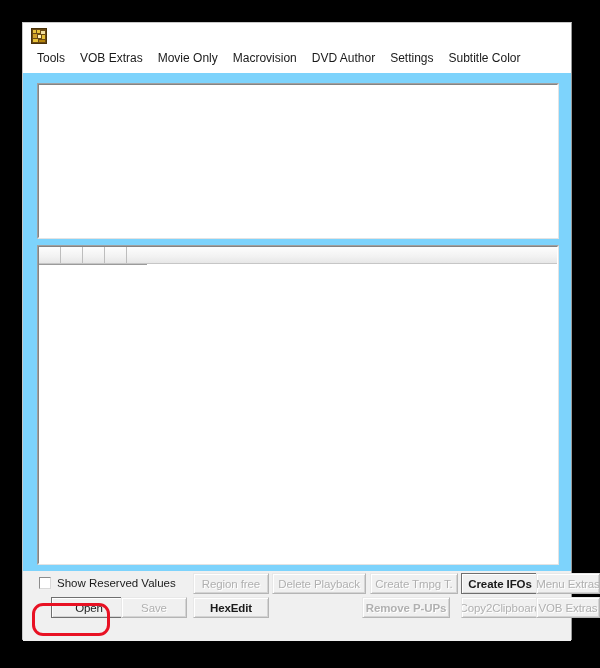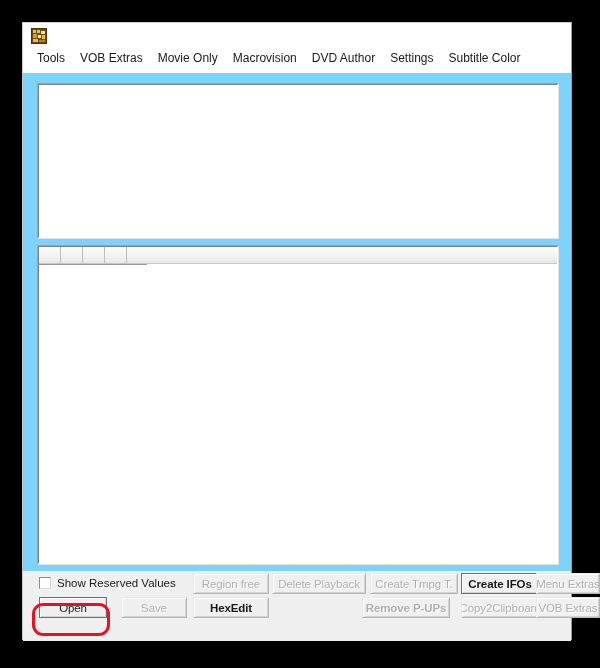--- a/index.html
+++ b/index.html
@@ -273,21 +273,21 @@
       <div id="show-reserved-row">
         <div id="show-reserved-box"></div>
         <div id="show-reserved-label">Show Reserved Values</div>
       </div>
 
       <div class="btn disabled" style="left:170px; top:2px;  width:76px;">Region free</div>
       <div class="btn disabled" style="left:249px; top:2px;  width:94px;">Delete Playback</div>
       <div class="btn disabled" style="left:347px; top:2px;  width:88px;">Create Tmpg T.</div>
       <div class="btn default strong" style="left:438px; top:2px; width:78px;">Create IFOs</div>
 
-      <div class="btn default" style="left:16px;  top:26px; width:68px;text-align:center;">Open</div>
+      <div class="btn default" style="left:28px;  top:26px; width:76px;text-align:center;">Open</div>
       <div class="btn disabled" style="left:98px;  top:26px; width:66px;">Save</div>
       <div class="btn strong" style="left:170px; top:26px; width:76px;">HexEdit</div>
       <div class="btn disabled" style="left:339px; top:26px; width:88px;font-weight:bold;">Remove P-UPs</div>
       <div class="btn disabled" style="left:438px; top:26px; width:78px;">Copy2Clipboard</div>
 
     </div>
 
     <div style="position:absolute; left:472px; top:500px; width:64px;margin-left:41px;">
       <div class="btn disabled" style="position:relative; left:0; top:0;  width:64px;">Menu Extras</div>
       <div class="btn disabled" style="position:relative; left:0; top:3px; width:64px;">VOB Extras</div>

